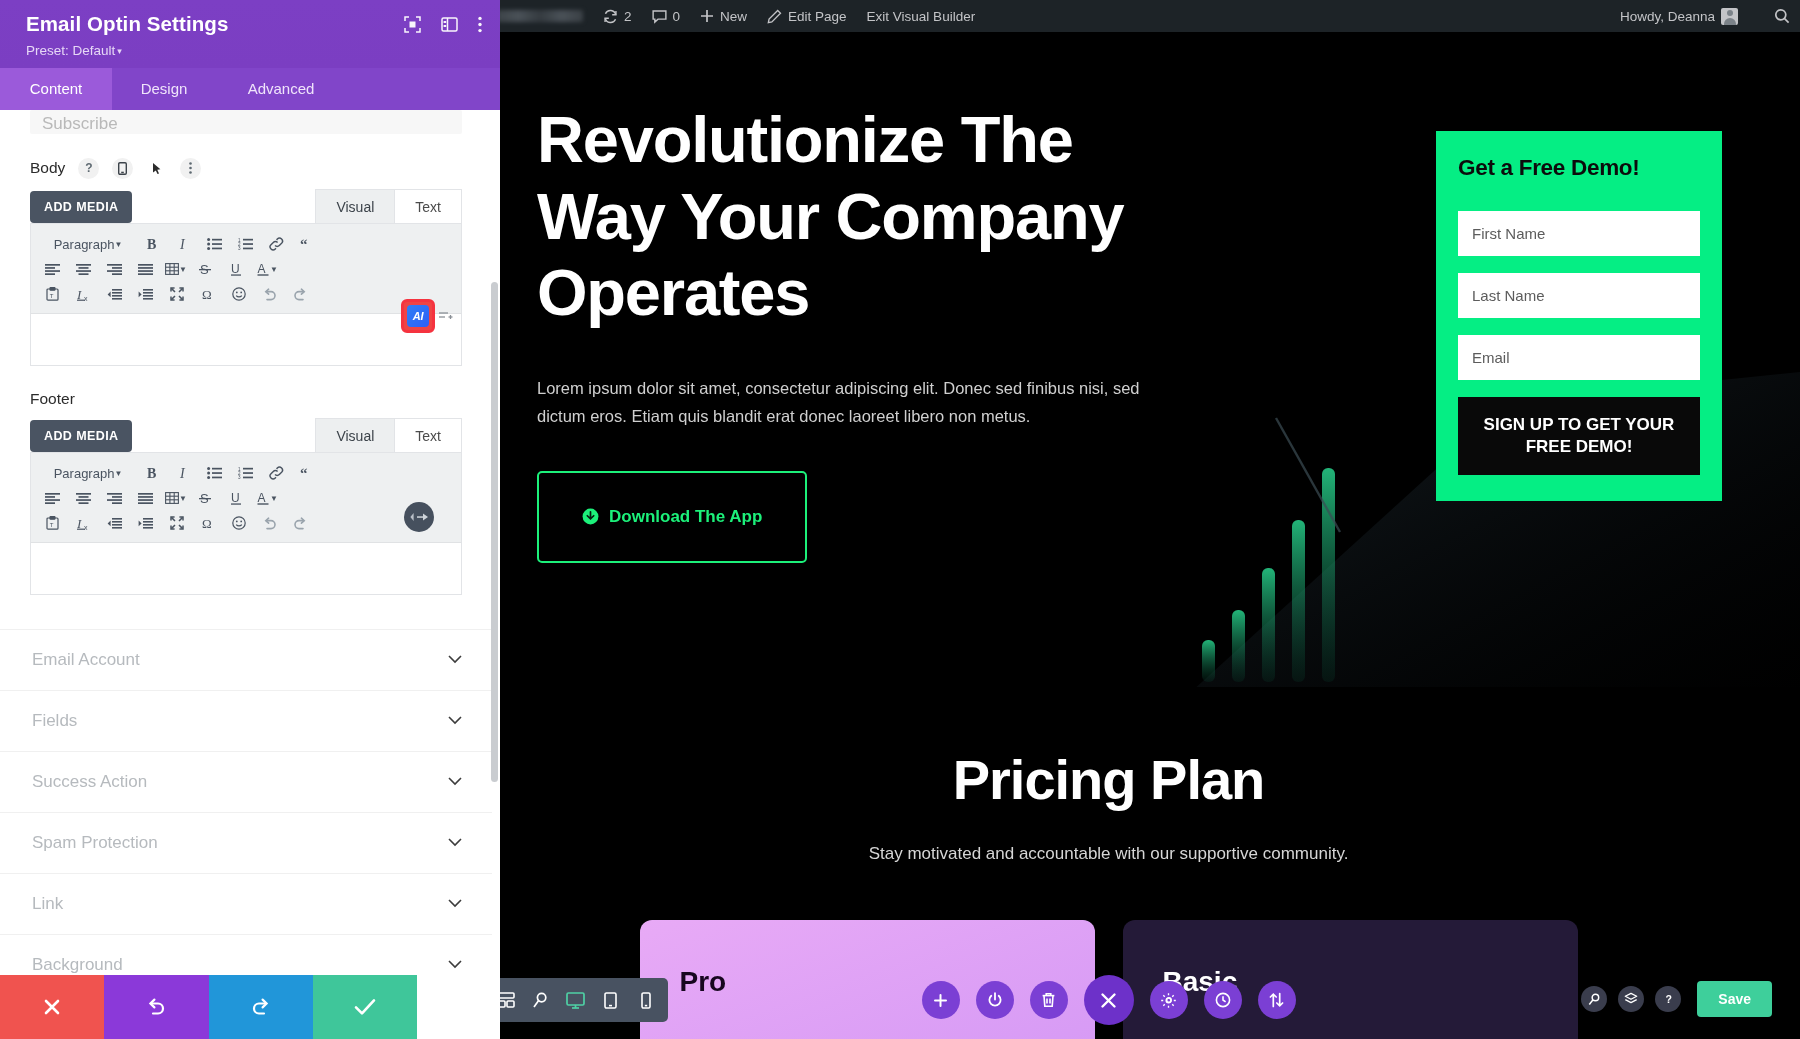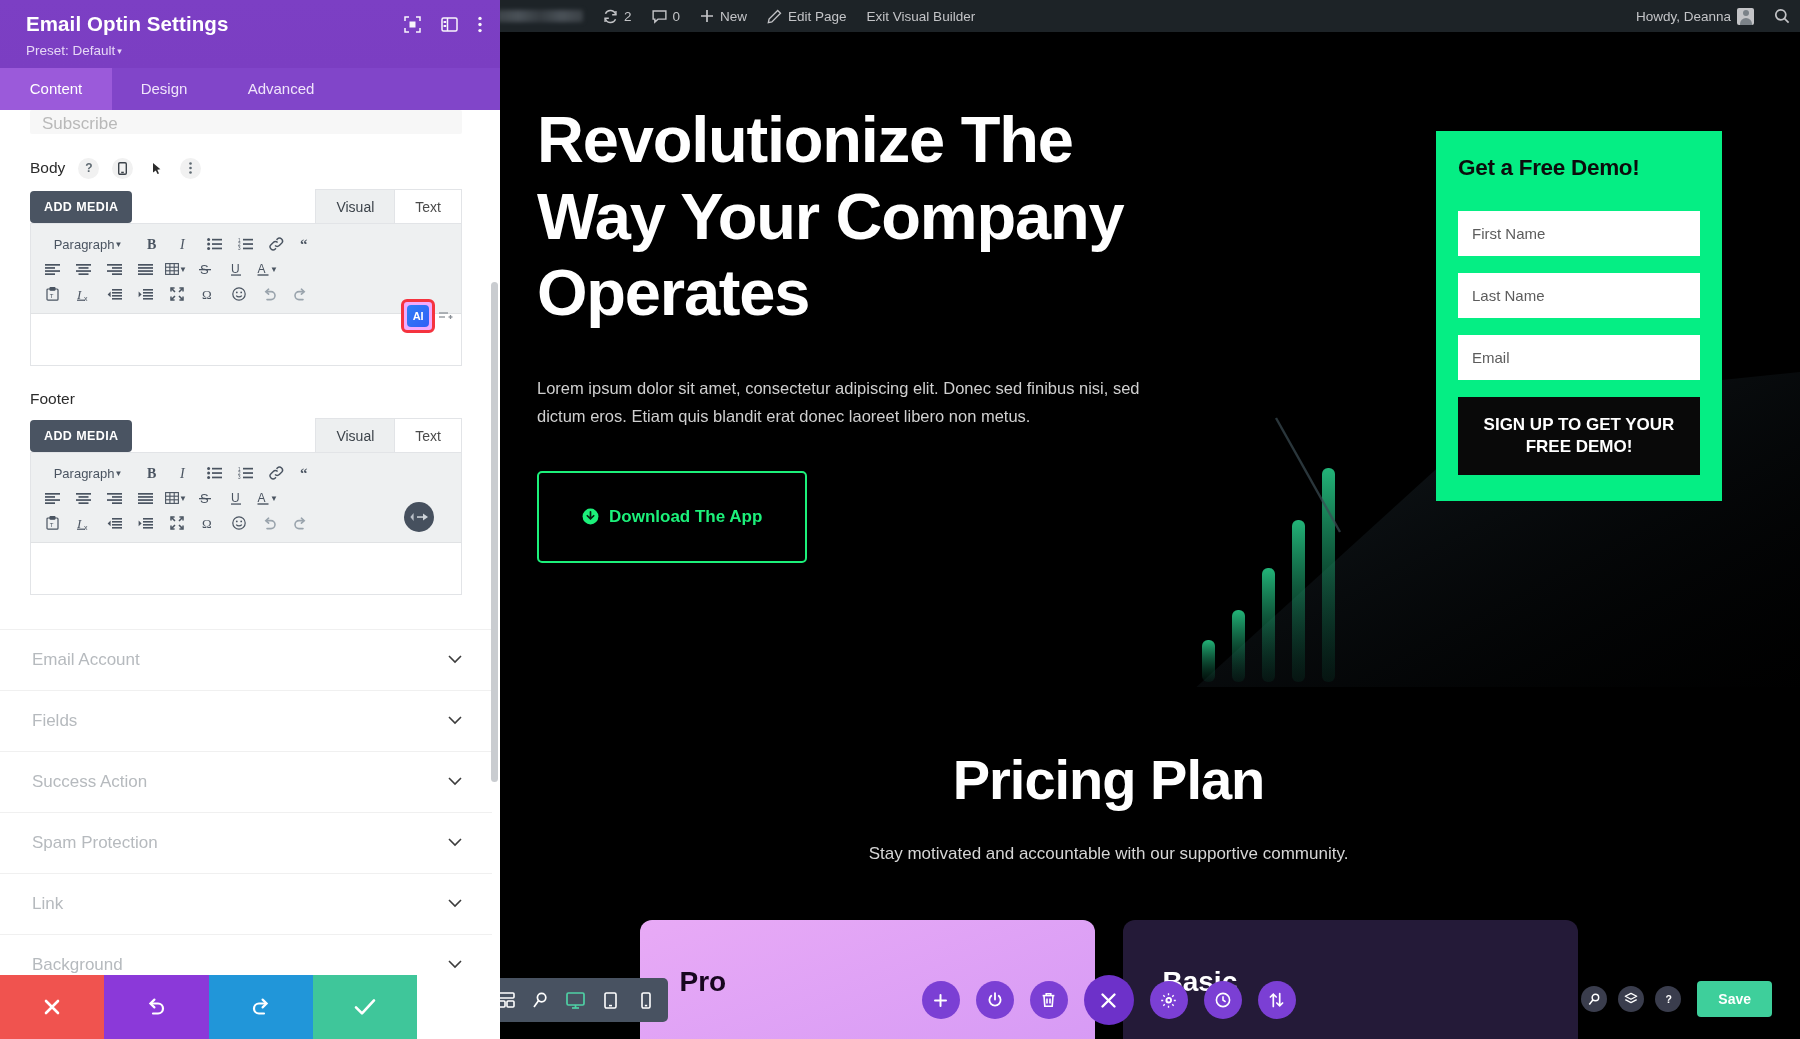--- a/index.html
+++ b/index.html
@@ -88,22 +88,22 @@
 
   .ed-area {
     background:#fff; border:1px solid #e2e4e7; border-top:none;
     height:52px; position:relative;
   }
   .ed-area.tall { height:52px; }
   .ai-wrap {
     position:absolute; right:8px; top:-15px; display:flex; align-items:center; gap:4px;
   }
   .ai-highlight {
-    border:3px solid #f5333f; border-radius:6px; padding:3px; background:#f0abfc;
-    display:flex; align-items:center; justify-content:center; cursor:pointer;
+    border:3px solid #f5333f; border-radius:6px; padding:3px; background:#ef4444;
+    display:flex; align-items:center; justify-content:center; cursor:pointer;font-style:italic;
   }
   .ai-chip {
     width:22px; height:22px; border-radius:4px;
     background:linear-gradient(135deg,#2f7ef6 0%,#2f5ff6 100%);
     color:#fff; font-size:11px; font-weight:700; display:flex;
     align-items:center; justify-content:center; letter-spacing:-.3px;
   }
   .ai-side { color:#8a9096; display:flex; align-items:center; cursor:pointer; }
 
   .accordion { margin-top:34px; }
@@ -142,21 +142,21 @@
   .wp-adminbar {
     height:32px; background:#1d2327; display:flex; align-items:center;
     padding:0 0 0 10px; color:#c3c4c7; font-size:13.5px; position:relative; z-index:20;
   }
   .ab-item { display:flex; align-items:center; gap:6px; padding:0 10px; height:32px; cursor:pointer; }
   .ab-redacted {
     width:86px; height:12px; border-radius:2px;
     background:linear-gradient(90deg,#3c4348 0%,#4a5157 25%,#353b40 50%,#4a5157 75%,#3a4045 100%);
     filter:blur(2.2px);
   }
-  .ab-right { margin-left:auto; display:flex; align-items:flex-start; }
+  .ab-right { margin-left:auto; display:flex; align-items:flex-start;gap:16px; }
   .ab-avatar { width:17px; height:17px; background:#c3c4c7; border-radius:2px; position:relative; overflow:hidden; }
   .ab-avatar::before { content:""; position:absolute; left:5.5px; top:2.5px; width:6px; height:6px; border-radius:50%; background:#7b8288; }
   .ab-avatar::after { content:""; position:absolute; left:2.5px; top:10px; width:12px; height:8px; border-radius:6px 6px 0 0; background:#7b8288; }
 
   .hero { position:relative; padding:70px 0 0 0; background:#000; height:655px; overflow:hidden; }
   .hero-bgfx {
     position:absolute; right:0; top:340px; width:620px; height:330px;
     pointer-events:none;
   }
   .hero-inner { position:relative; z-index:5; display:flex; padding:0 75px 0 120px; }

